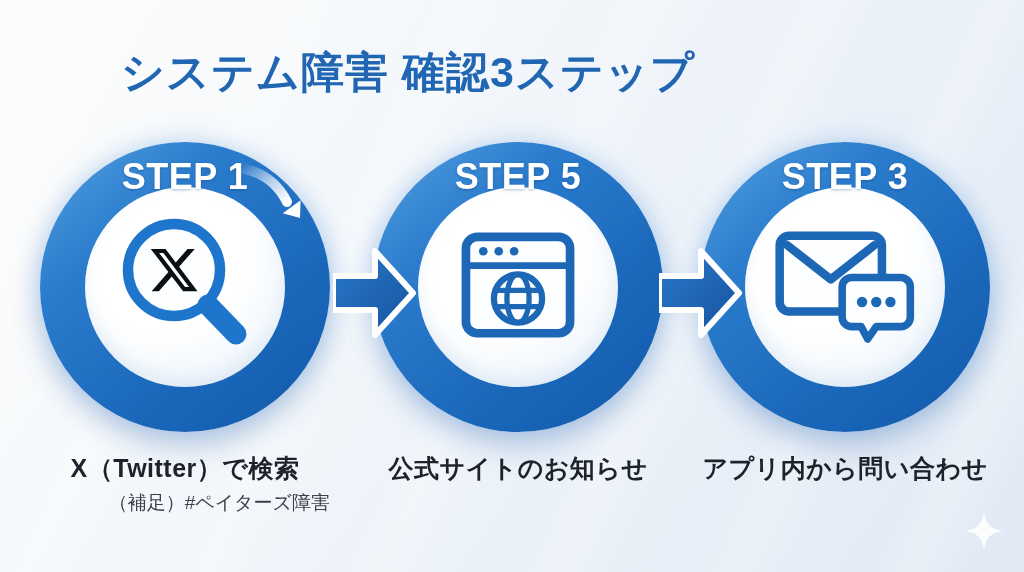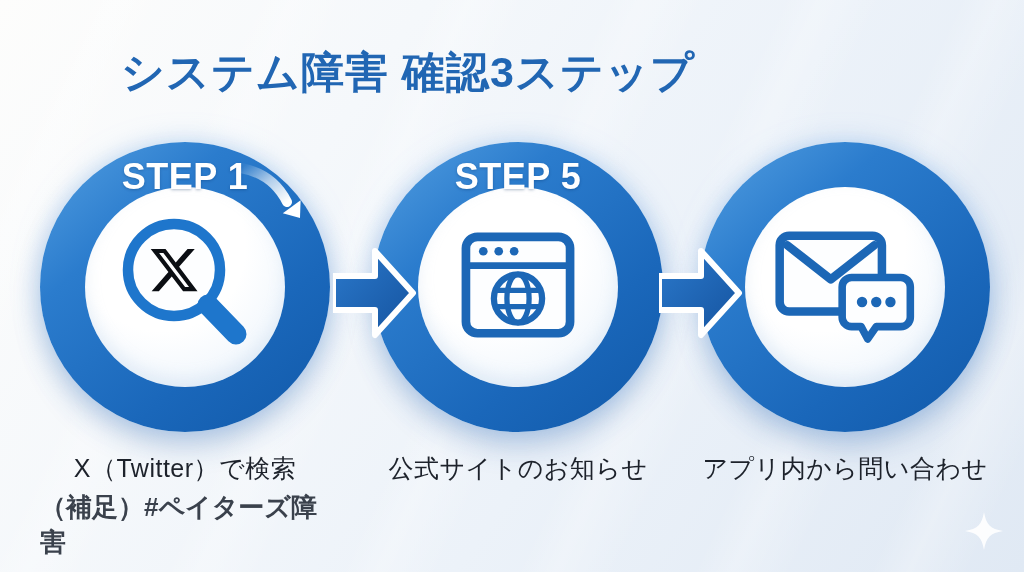--- a/index.html
+++ b/index.html
@@ -35,28 +35,28 @@
   .step-label{
     position:absolute;top:14px;left:0;width:100%;text-align:center;
     color:#ffffff;font-weight:bold;font-size:36px;letter-spacing:.5px;
     text-shadow:0 1px 3px rgba(0,40,90,.3);
   }
   .connector{position:absolute;top:241px;width:84px;height:104px;z-index:5;}
   .connector.c1{left:333px;} .connector.c2{left:659px;}
   .curve-arrow{position:absolute;left:237px;top:158px;z-index:6;}
   .caption{
     position:absolute;top:452px;text-align:center;
-    font-size:25px;font-weight:normal;color:#1d222b;letter-spacing:.5px;
+    font-size:25px;font-weight:bold;color:#1d222b;letter-spacing:.5px;
   }
   .caption.p1{left:40px;width:290px;}
   .caption.p2{left:373px;width:290px;}
   .caption.p3{left:690px;width:310px;}
   .subcaption{
-    position:absolute;top:490px;left:40px;width:290px;text-align:left;
-    font-size:26px;font-weight:700;color:#3a414c;
+    position:absolute;top:490px;left:40px;width:290px;text-align:right;
+    font-size:19px;font-weight:400;color:#3a414c;
   }
   .sparkle{position:absolute;left:965px;top:512px;}
 </style>
 </head>
 <body>
 
 <div class="canvas">
   <div class="bg-streaks"></div>
 
   <div class="title">システム障害 確認3ステップ</div>
@@ -142,20 +142,21 @@
         <svg width="142" height="118" viewBox="0 0 150 124">
           <rect x="6" y="10" width="108" height="80" rx="10" fill="#fdfeff" stroke="#1c67b6" stroke-width="9"></rect>
           <polyline points="14,20 60,56 106,20" fill="none" stroke="#1c67b6" stroke-width="9" stroke-linecap="round" stroke-linejoin="round"></polyline>
           <path d="M82 54 h52 a10 10 0 0 1 10 10 v32 a10 10 0 0 1 -10 10 h-26 l-9 13 -7 -13 h-10 a10 10 0 0 1 -10 -10 v-32 a10 10 0 0 1 10 -10 z" fill="#fdfeff" stroke="#1c67b6" stroke-width="8" stroke-linejoin="round"></path>
           <circle cx="93" cy="80" r="5.5" fill="#1c67b6"></circle>
           <circle cx="108" cy="80" r="5.5" fill="#1c67b6"></circle>
           <circle cx="123" cy="80" r="5.5" fill="#1c67b6"></circle>
         </svg>
       </span>
     </div>
+    <div class="step-label">STEP 3</div>
   </div>
 
   <div class="caption p1">X（Twitter）で検索</div>
   <div class="subcaption">（補足）#ペイターズ障害</div>
   <div class="caption p2">公式サイトのお知らせ</div>
   <div class="caption p3">アプリ内から問い合わせ</div>
 
   <div class="sparkle">
     <svg width="38" height="38" viewBox="0 0 36 36">
       <path d="M18 0 C20 12 24 16 36 18 C24 20 20 24 18 36 C16 24 12 20 0 18 C12 16 16 12 18 0 Z" fill="rgba(255,255,255,0.9)"></path>

